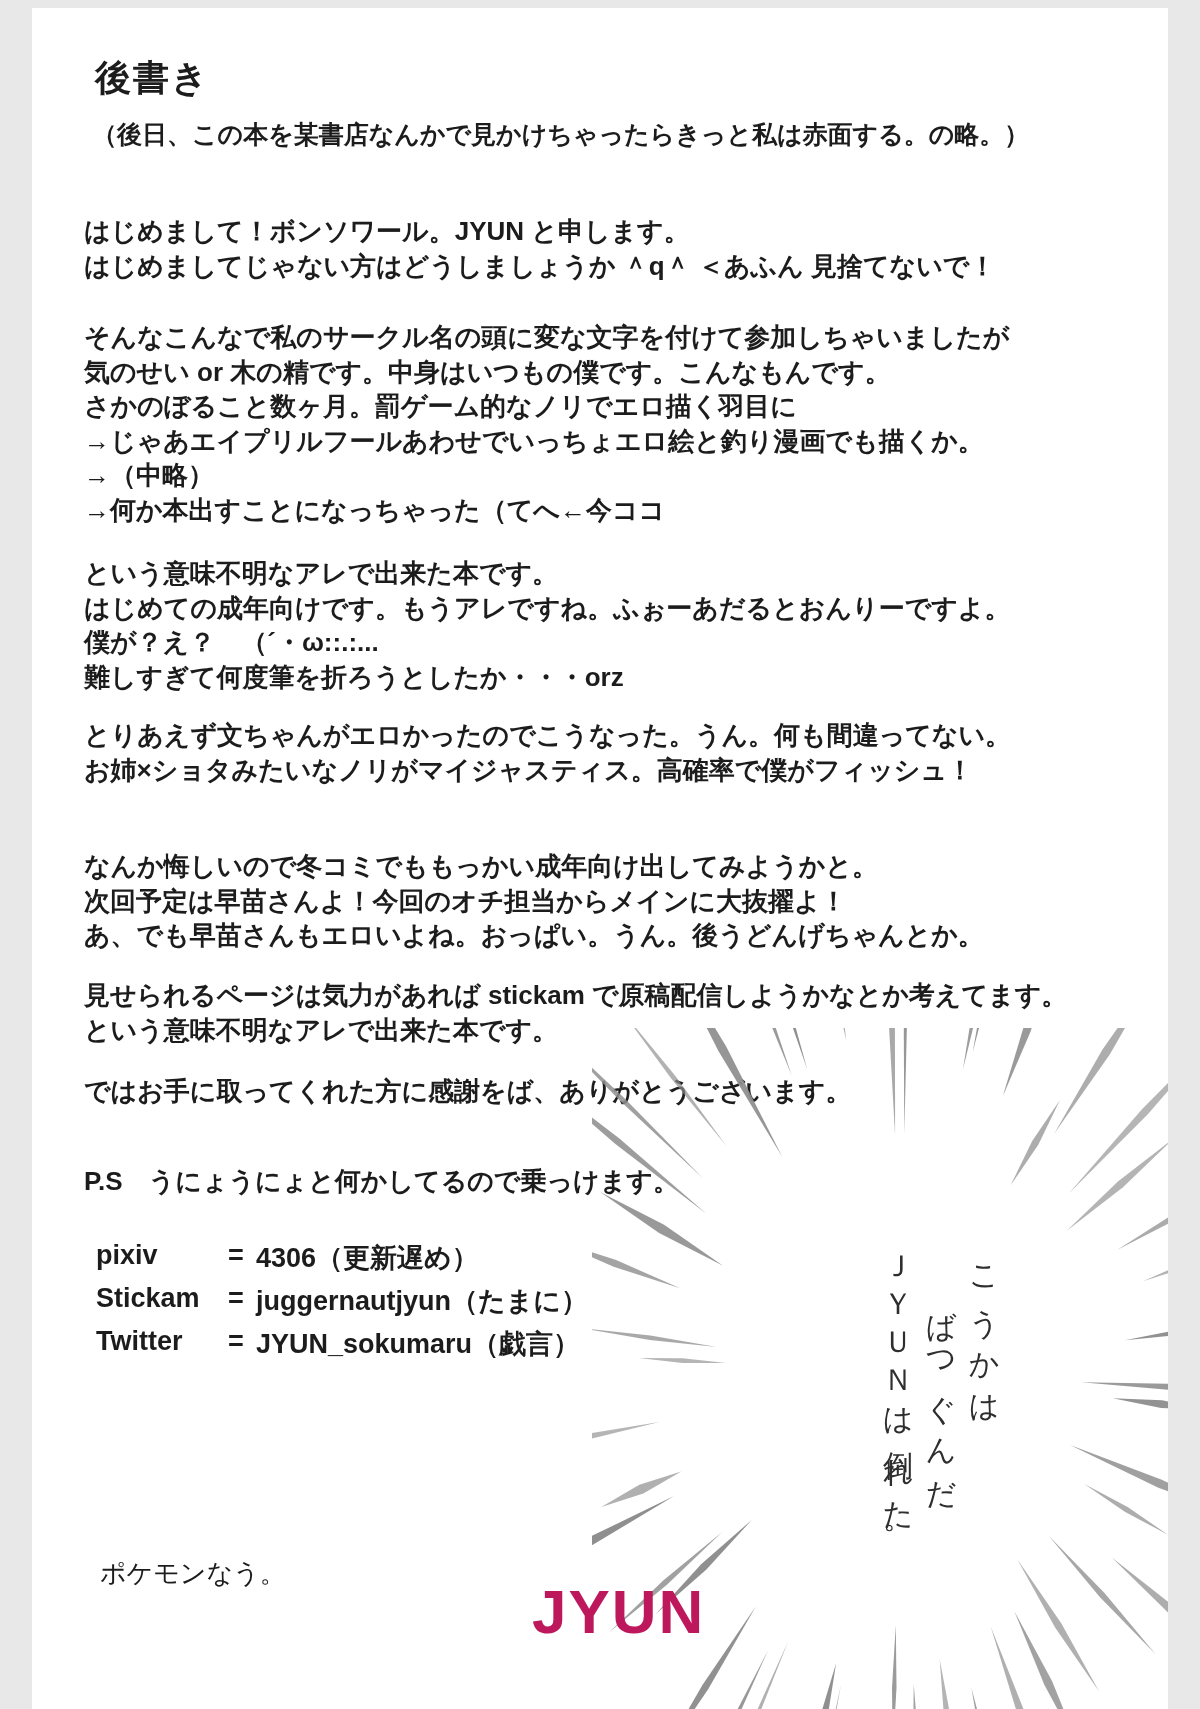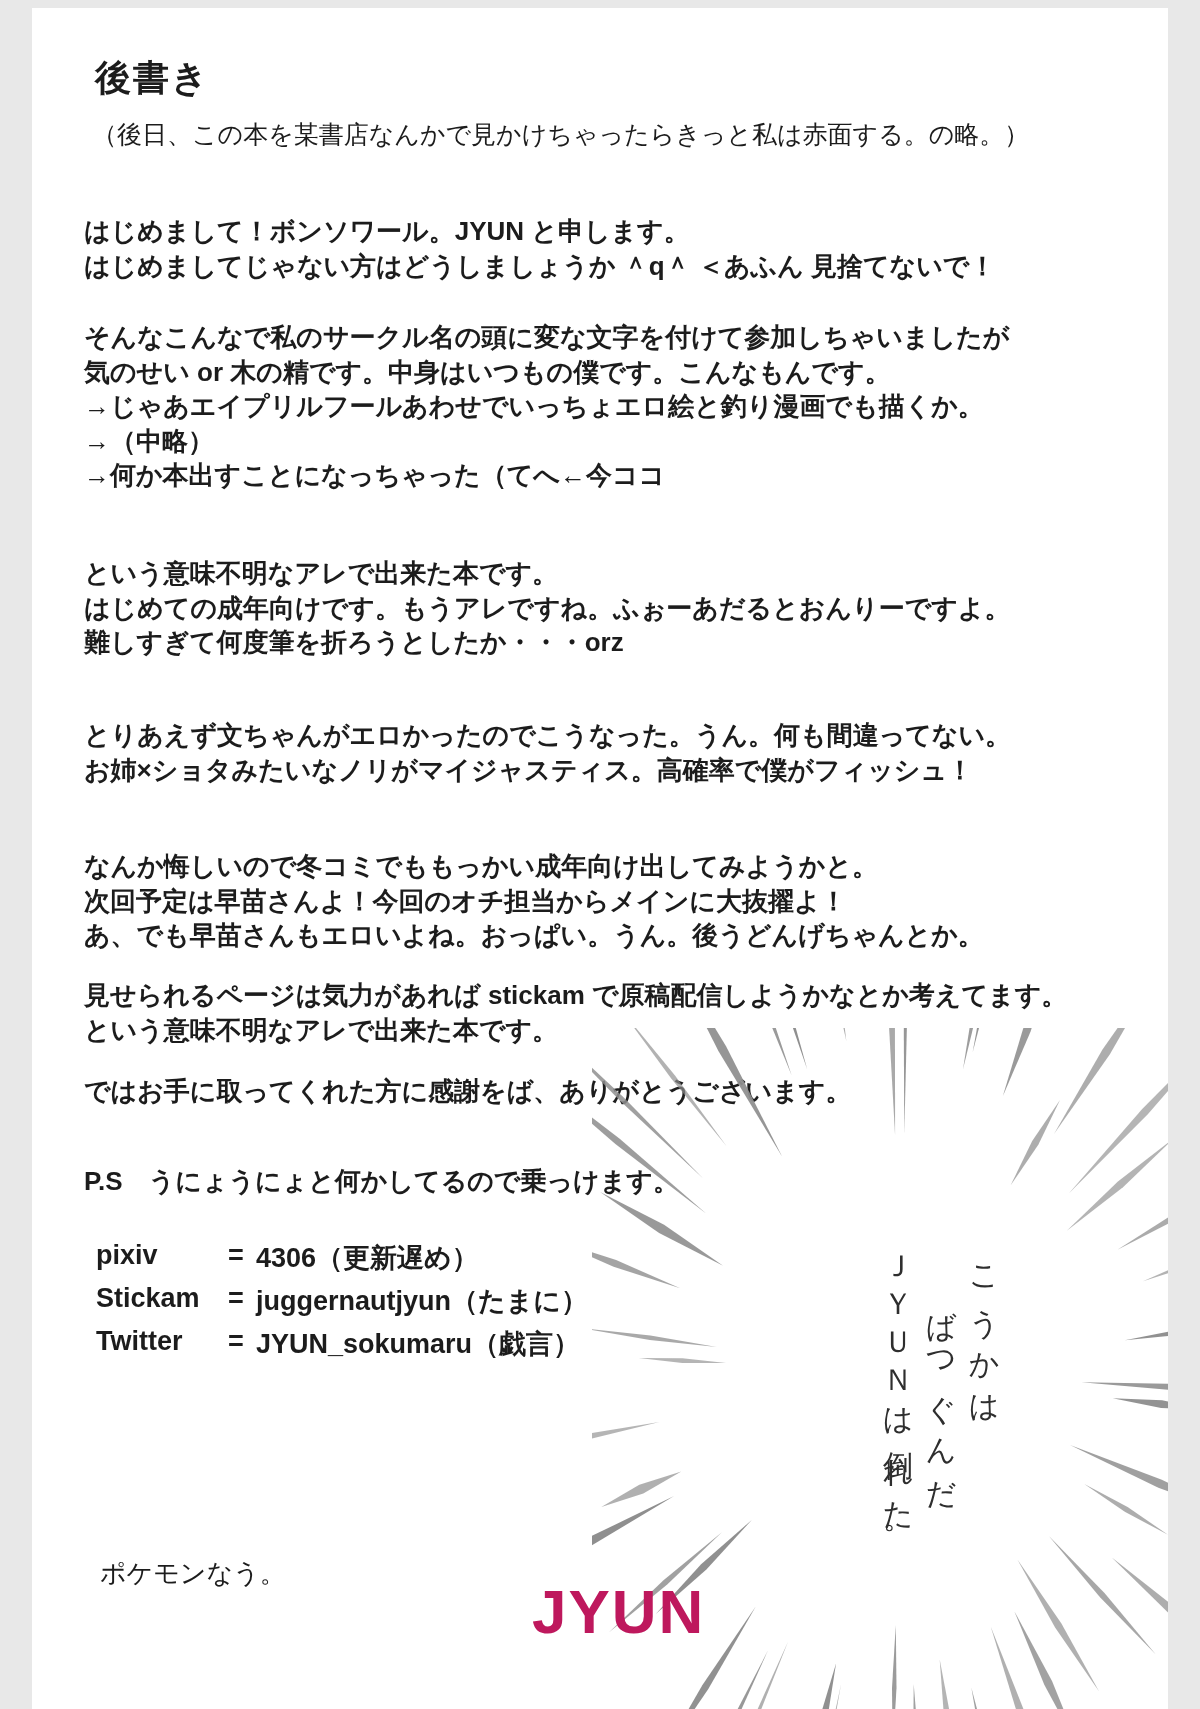--- a/index.html
+++ b/index.html
@@ -11,21 +11,21 @@
     overflow:hidden;
     font-family:"Liberation Sans", sans-serif;
     color:#1c1c1c;
   }
   .title{
     position:absolute;left:63px;top:46px;
     font-size:36px;font-weight:700;letter-spacing:2px;
   }
   .subtitle{
     position:absolute;left:60px;top:110px;
-    font-size:25px;font-weight:400;letter-spacing:0px;white-space:nowrap;
+    font-size:25px;font-weight:700;letter-spacing:0px;white-space:nowrap;
   }
   .para{
     position:absolute;left:52px;
     font-size:26px;font-weight:700;line-height:34.6px;white-space:nowrap;
   }
   .p1{top:206px;}
   .p2{top:312px;}
   .p3{top:548px;}
   .p4{top:710px;}
   .p5{top:841px;}
@@ -74,28 +74,30 @@
   <div class="subtitle">（後日、この本を某書店なんかで見かけちゃったらきっと私は赤面する。の略。）</div>
 
   <div class="para p1">
     <div>はじめまして！ボンソワール。JYUN と申します。</div>
     <div>はじめましてじゃない方はどうしましょうか ＾q＾ ＜あふん 見捨てないで！</div>
   </div>
 
   <div class="para p2">
     <div>そんなこんなで私のサークル名の頭に変な文字を付けて参加しちゃいましたが</div>
     <div>気のせい or 木の精です。中身はいつもの僕です。こんなもんです。</div>
+    <div>さかのぼること数ヶ月。罰ゲーム的なノリでエロ描く羽目に</div>
     <div>→じゃあエイプリルフールあわせでいっちょエロ絵と釣り漫画でも描くか。</div>
     <div>→（中略）</div>
     <div>→何か本出すことになっちゃった（てへ←今ココ</div>
   </div>
 
   <div class="para p3">
     <div>という意味不明なアレで出来た本です。</div>
     <div>はじめての成年向けです。もうアレですね。ふぉーあだるとおんりーですよ。</div>
+    <div>僕が？え？　（´・ω::.:...</div>
     <div>難しすぎて何度筆を折ろうとしたか・・・orz</div>
   </div>
 
   <div class="para p4">
     <div>とりあえず文ちゃんがエロかったのでこうなった。うん。何も間違ってない。</div>
     <div>お姉×ショタみたいなノリがマイジャスティス。高確率で僕がフィッシュ！</div>
   </div>
 
   <div class="para p5">
     <div>なんか悔しいので冬コミでももっかい成年向け出してみようかと。</div>

